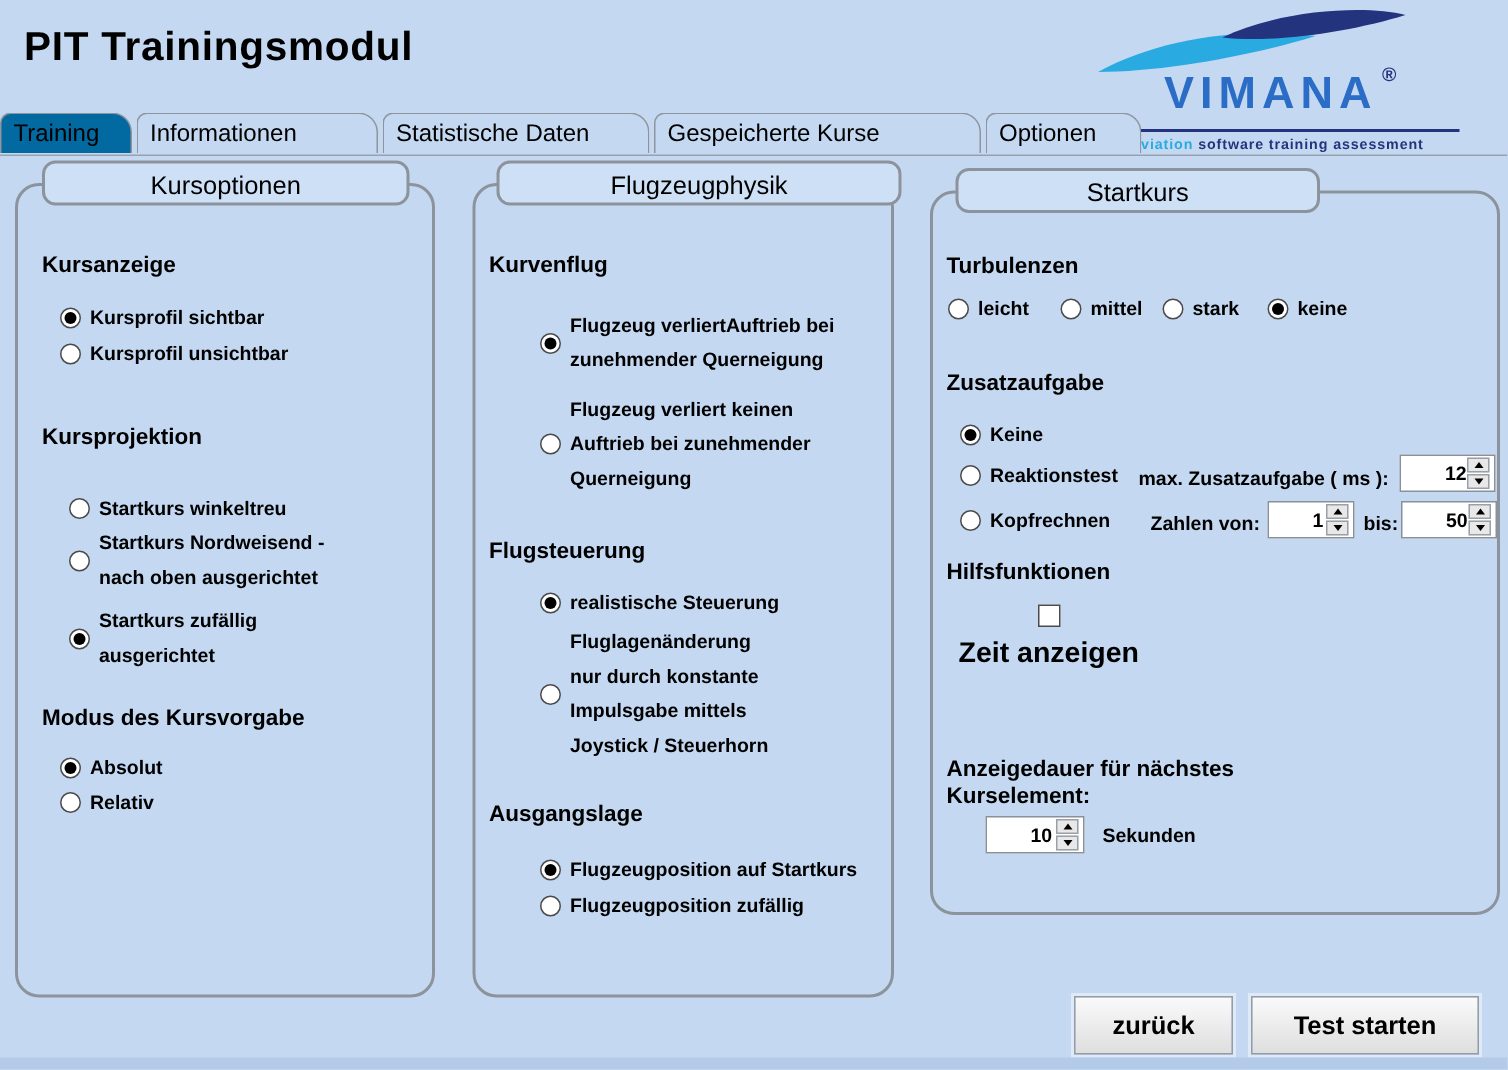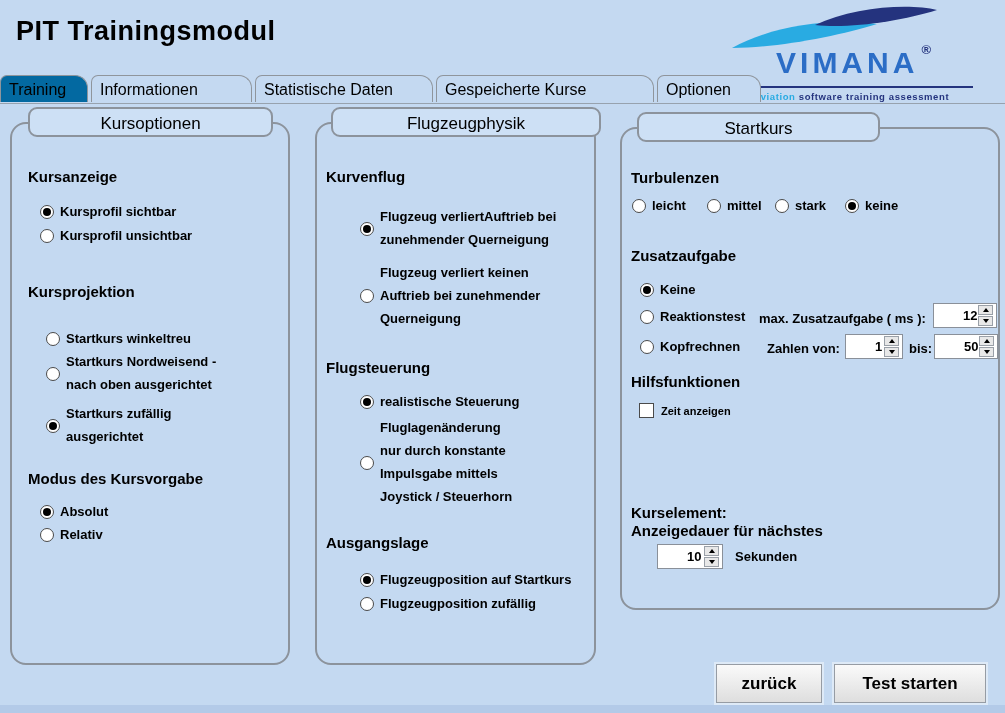--- a/index.html
+++ b/index.html
@@ -39,21 +39,21 @@
   .h{position:absolute;font-size:15px;font-weight:bold;white-space:nowrap;}
   .h2l{line-height:18px;white-space:nowrap;}
   
   .radio{position:absolute;display:flex;align-items:center;gap:6px;font-size:13px;font-weight:bold;white-space:nowrap;cursor:default;}
   .rdot{width:14px;height:14px;border-radius:50%;background:#fff;border:1px solid #4a4a4a;
     box-sizing:border-box;position:relative;flex:none;}
   .radio.on .rdot::after{content:"";position:absolute;left:2px;top:2px;width:8px;height:8px;border-radius:50%;background:#000;}
   .rtext{line-height:14px;}
   .rtext .l{display:block;line-height:14px;margin-bottom:9px;}
   .rtext .l:last-child{margin-bottom:0;}
-  .check{position:absolute;display:flex;align-items:center;gap:7px;font-size:11px;font-weight:bold;cursor:default;}
+  .check{position:absolute;display:flex;align-items:center;gap:7px;font-size:19px;font-weight:bold;cursor:default;flex-direction:column;}
   .cbox{width:15px;height:15px;background:#fff;border:1px solid #4a4a4a;box-sizing:border-box;flex:none;}
   .ilabel{position:absolute;font-size:13px;font-weight:bold;white-space:nowrap;}
   
   .spin{position:absolute;height:25px;background:#fff;border:1px solid #8a9099;box-sizing:border-box;display:flex;align-items:stretch;}
   .spin input{border:none;outline:none;flex:1;min-width:0;background:transparent;
     font-family:Liberation Sans, sans-serif;font-size:13px;font-weight:bold;padding:0 0 0 4px;margin-left:25px;}
   .btns{width:17px;display:flex;flex-direction:column;justify-content:center;gap:1px;padding-right:1px;flex:none;}
   .sb{height:10px;width:15px;background:#e8e8e8;border:1px solid #9aa0a8;box-sizing:border-box;
     display:flex;align-items:center;justify-content:center;cursor:default;}
   .tri-up{width:0;height:0;border-left:3px solid transparent;border-right:3px solid transparent;border-bottom:4px solid #000;}
@@ -252,22 +252,22 @@
         </span>
     </div>
 
     <div class="h" style="left:9px;top:244px">Hilfsfunktionen</div>
     <div class="check" style="left:17px;top:274px">
       <span class="cbox"></span>
       <span>Zeit anzeigen</span>
     </div>
 
     <div class="h h2l" style="left:9px;top:375px">
+      <span style="display:block">Anzeigedauer für nächstes</span>
       <span style="display:block">Kurselement:</span>
-      <span style="display:block">Anzeigedauer für nächstes</span>
     </div>
     <div class="spin" style="left:35px;top:415px;width:66px">
       <input value="10" style="">
       <span class="btns">
           <span class="sb">
             <span class="tri-up"></span>
           </span>
           <span class="sb">
             <span class="tri-dn"></span>
           </span>

